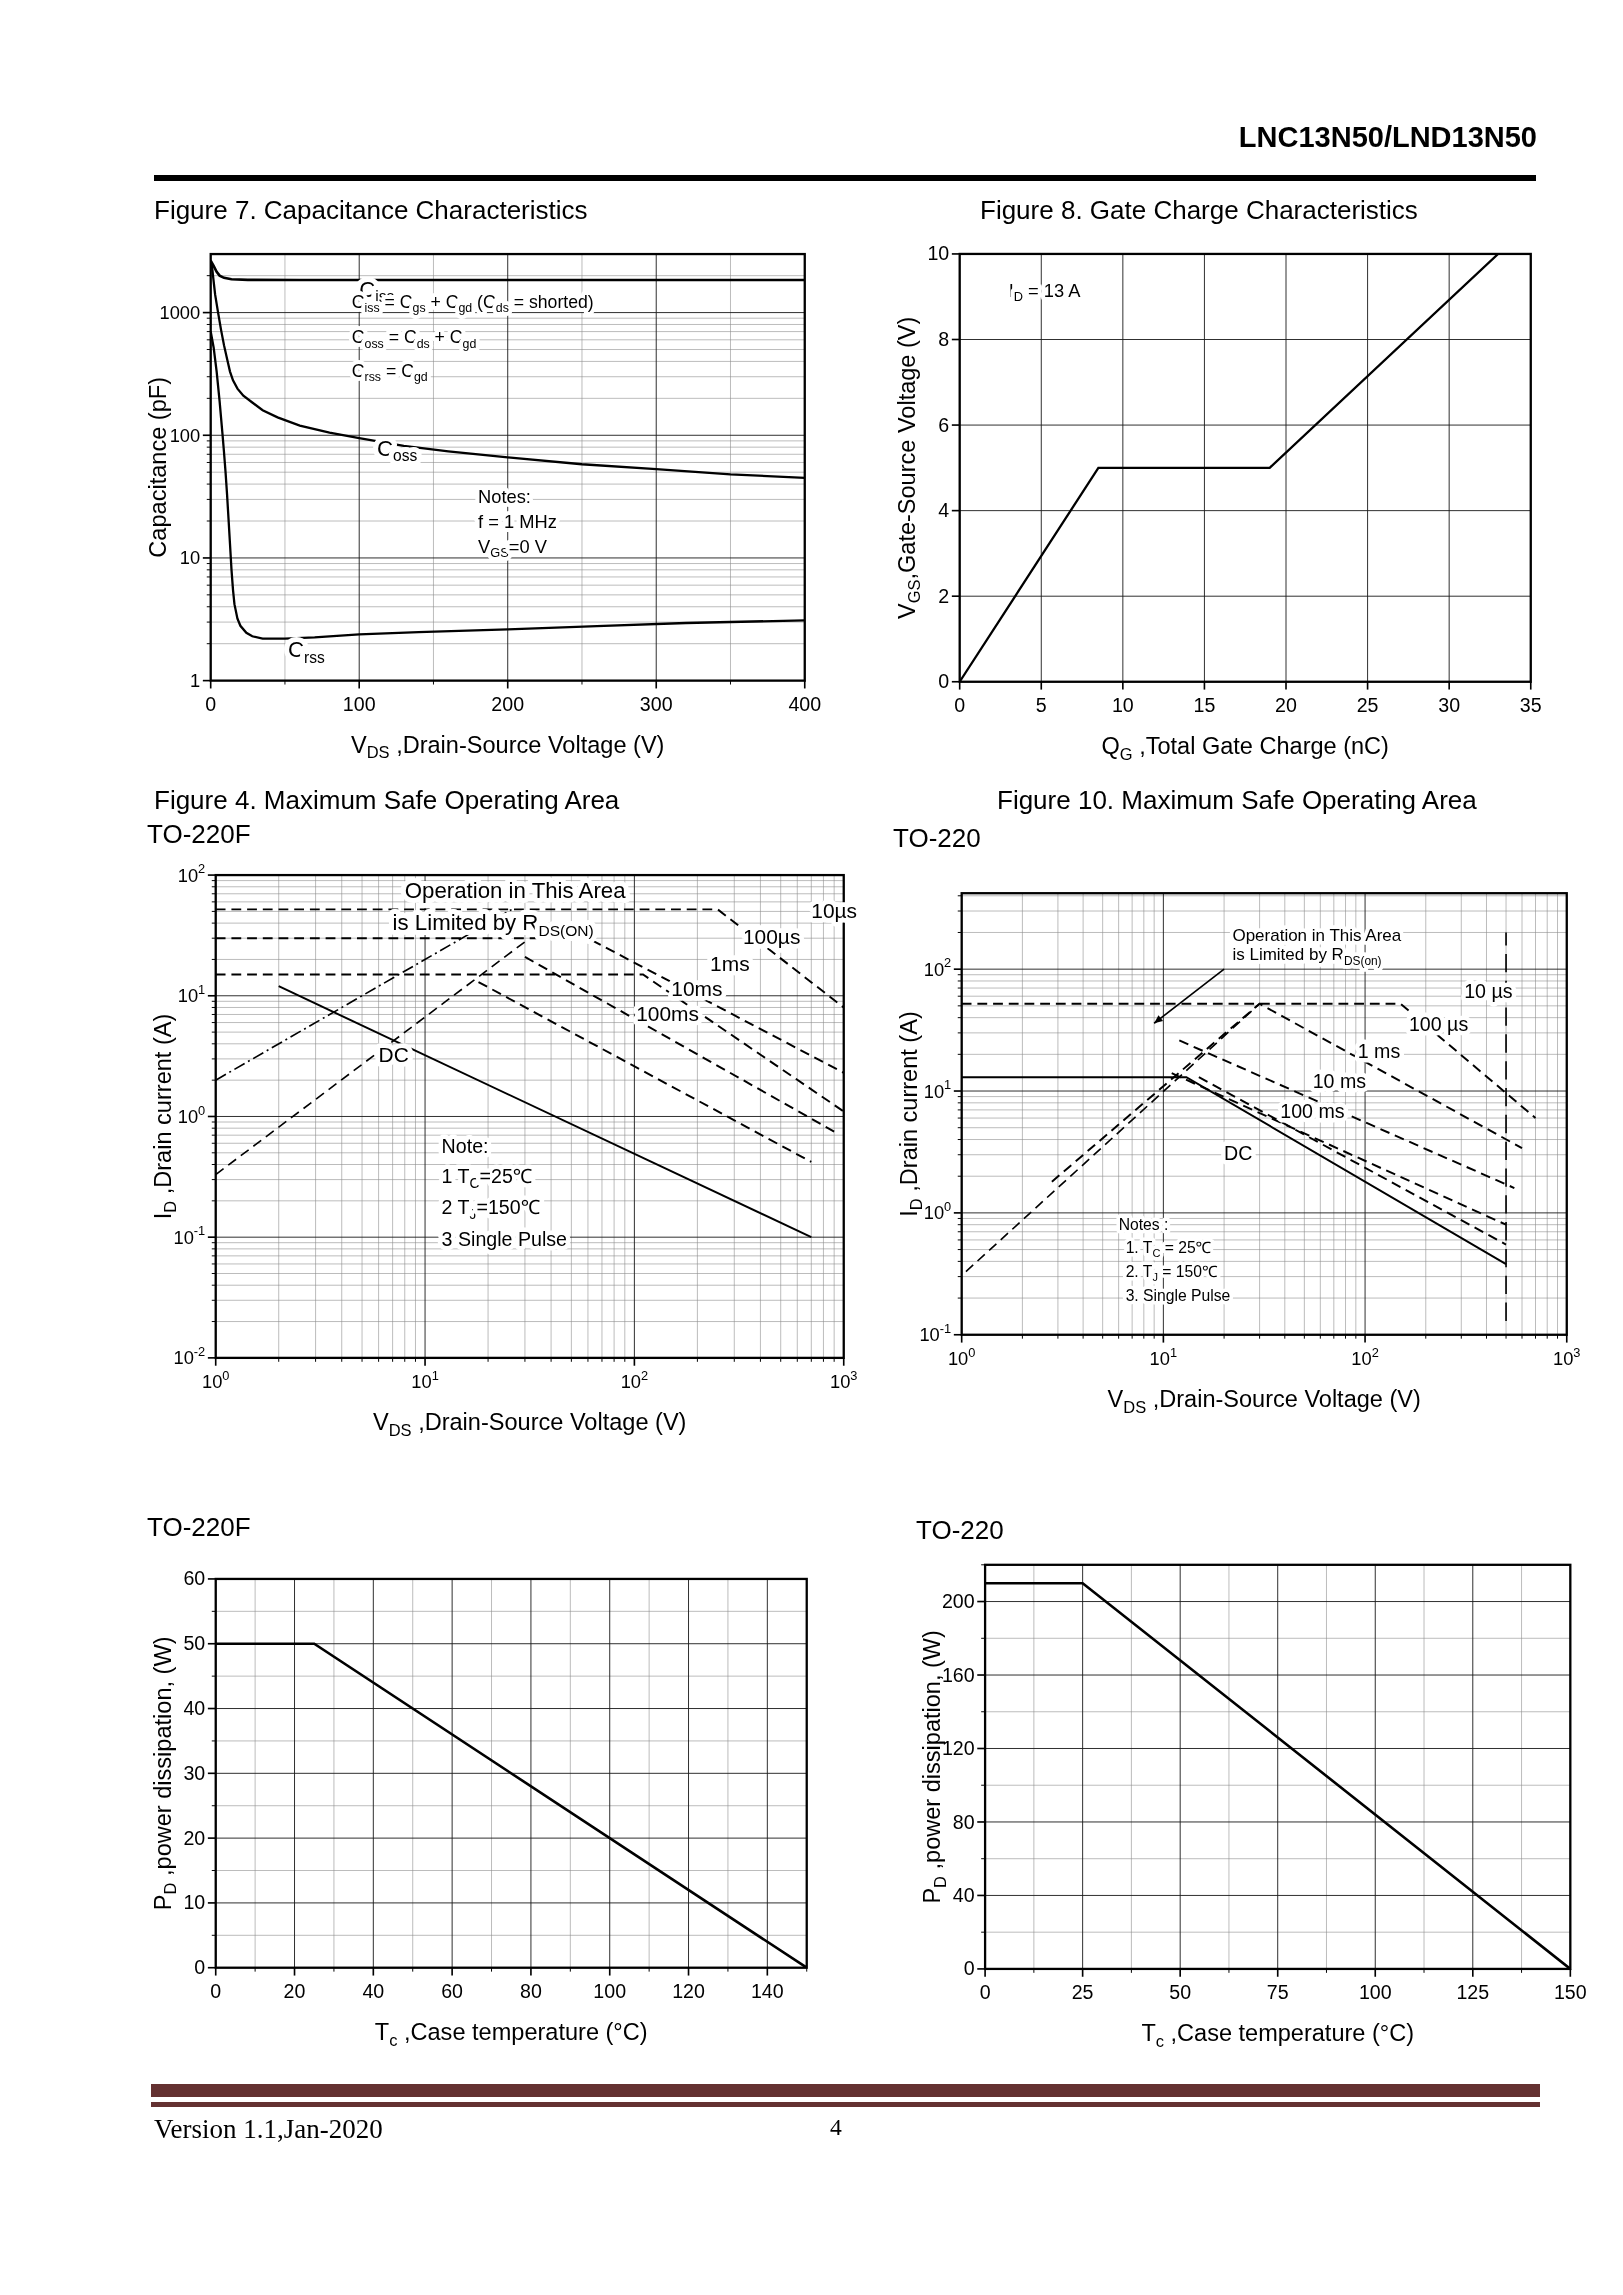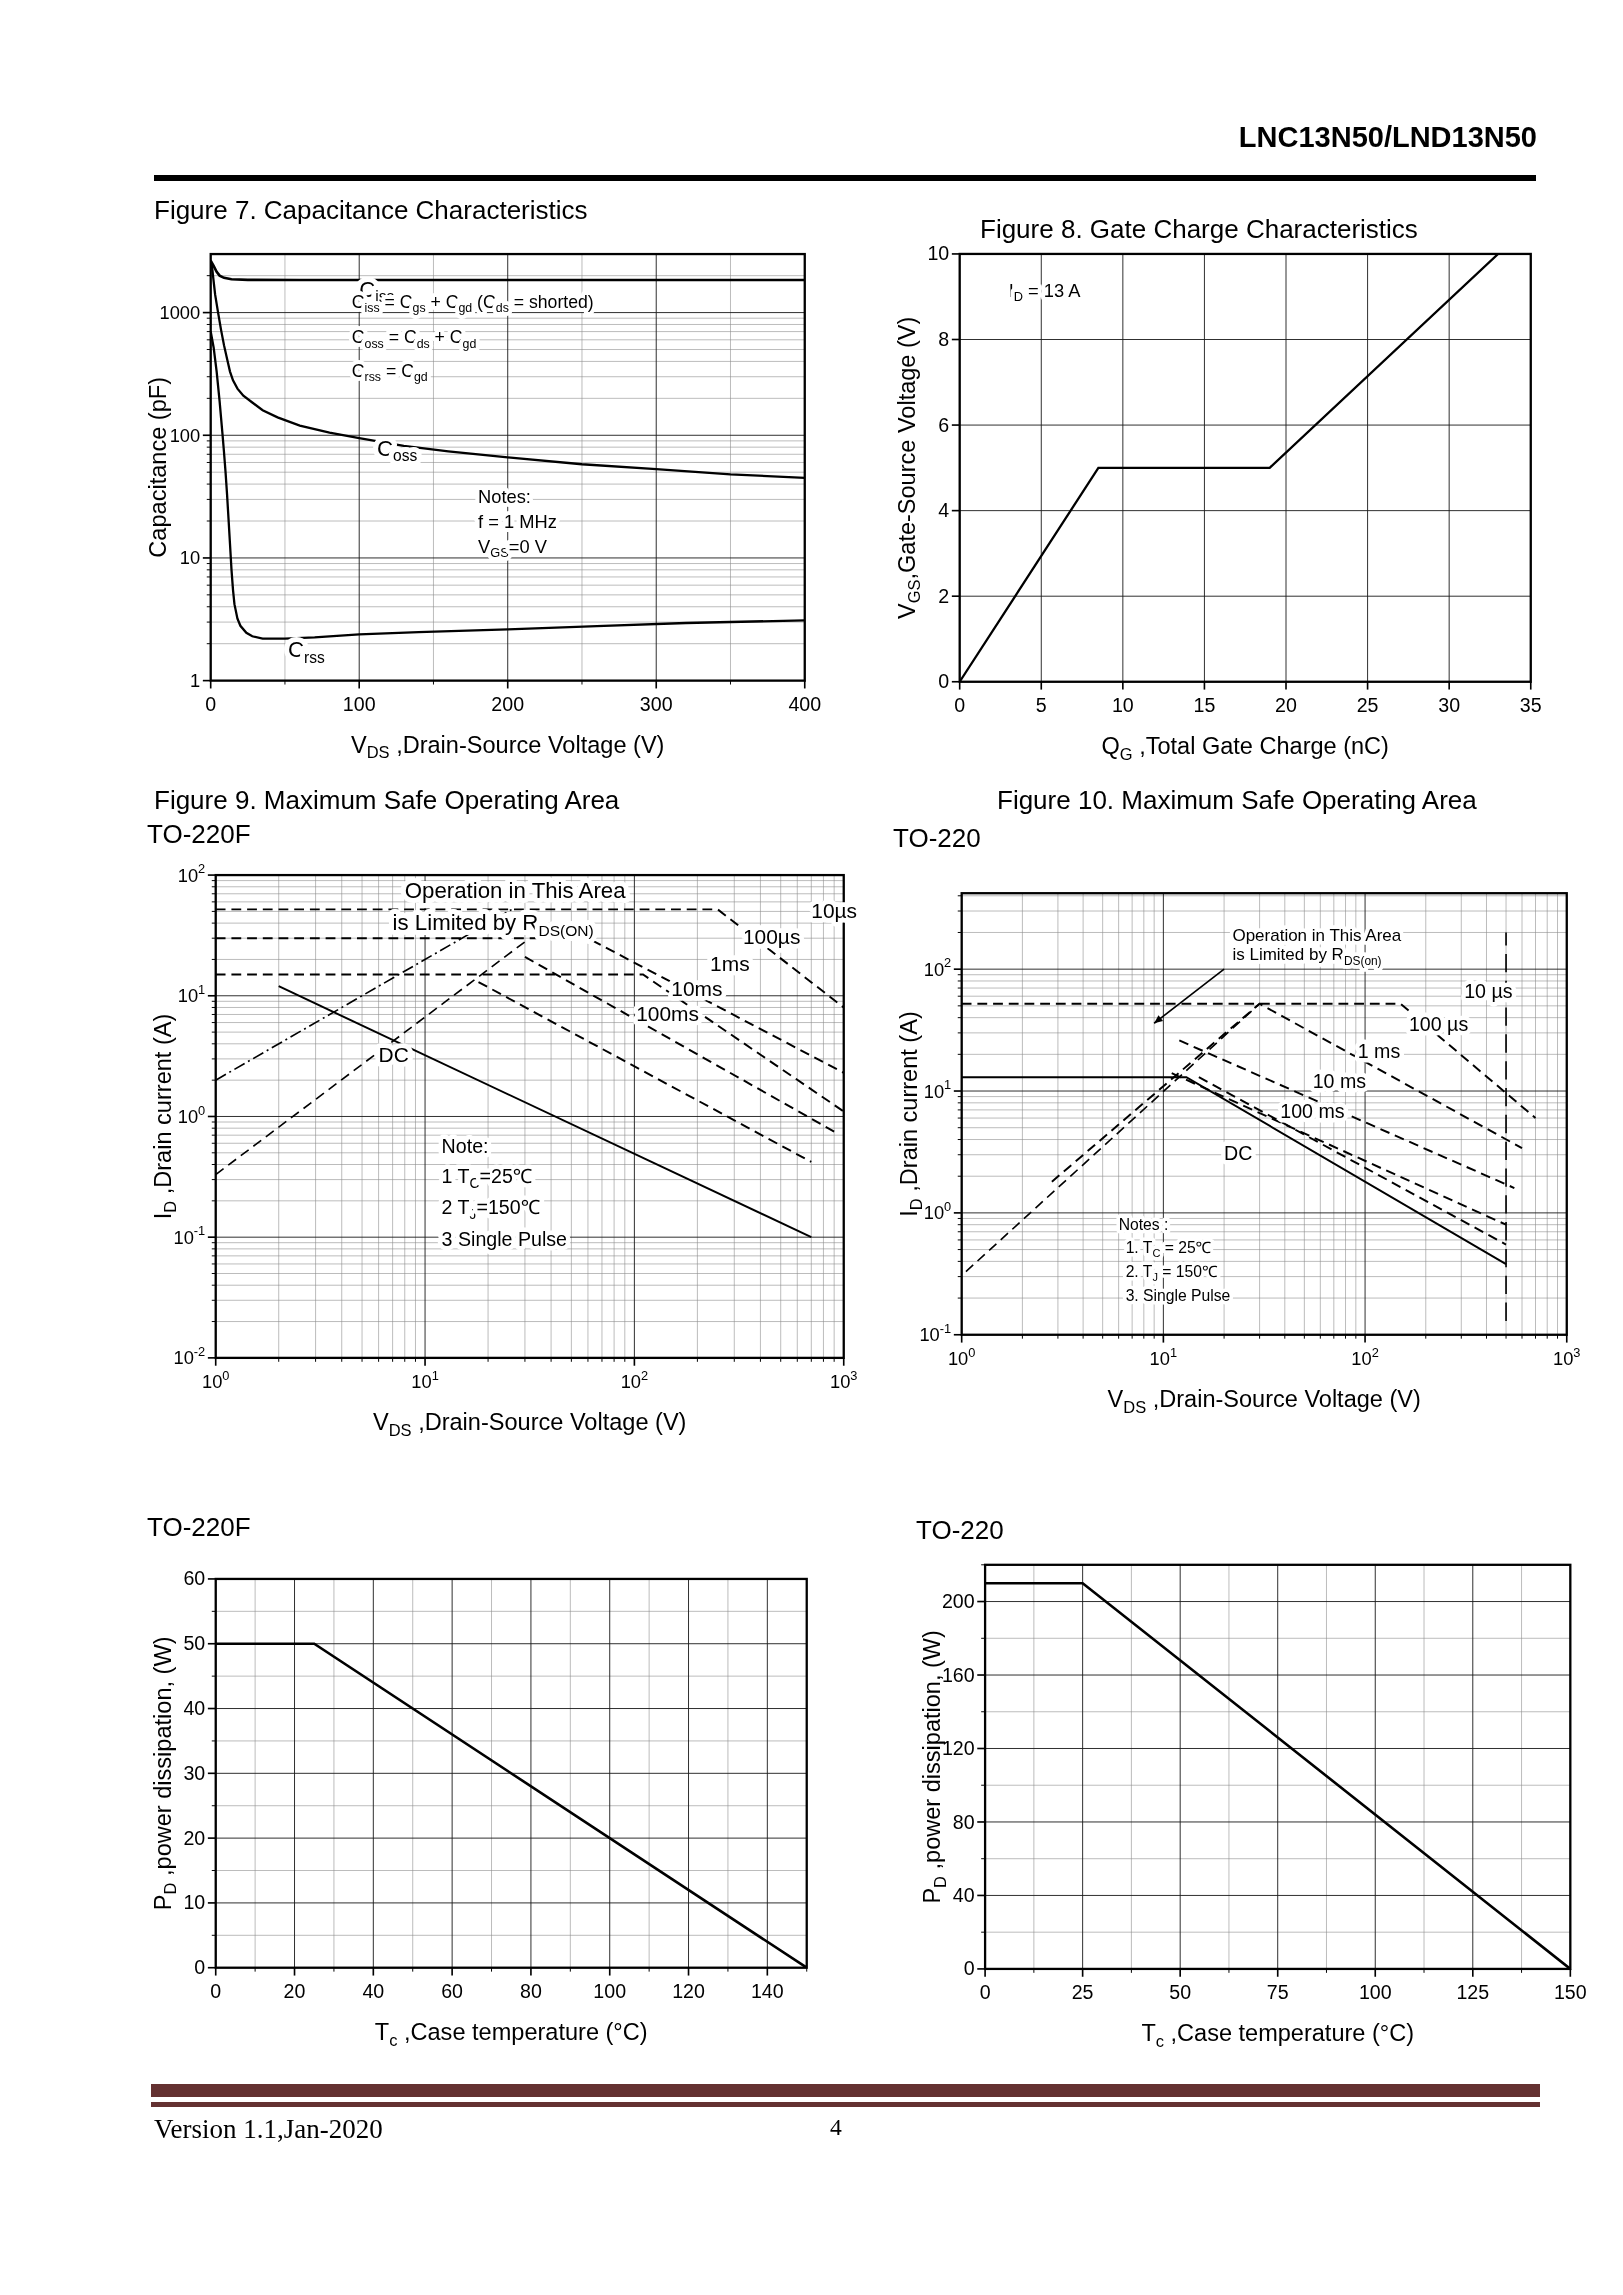--- a/index.html
+++ b/index.html
@@ -19,21 +19,21 @@
 </style>
 </head>
 <body>
 
 <div class="page">
 
   <div class="hdr-title">LNC13N50/LND13N50</div>
   <div class="hdr-rule"></div>
 
   <div class="fig-title" style="left:154px;top:195px;">Figure 7. Capacitance Characteristics</div>
-  <div class="fig-title" style="left:980px;top:195px;margin-top:19px;">Figure 8. Gate Charge Characteristics</div>
+  <div class="fig-title" style="left:980px;top:195px;">Figure 8. Gate Charge Characteristics</div>
   <div class="chart" style="left: 142px; top: 244px; width: 702px; height: 535px;">
       <svg width="702" height="535" viewBox="0 0 1073 817">
         <line x1="218.5" y1="15" x2="218.5" y2="667" stroke="#8d8d8d" stroke-width="0.9"></line>
         <line x1="445.5" y1="15" x2="445.5" y2="667" stroke="#8d8d8d" stroke-width="0.9"></line>
         <line x1="672.5" y1="15" x2="672.5" y2="667" stroke="#8d8d8d" stroke-width="0.9"></line>
         <line x1="899.5" y1="15" x2="899.5" y2="667" stroke="#8d8d8d" stroke-width="0.9"></line>
         <line x1="105" y1="610.5534332009541" x2="1013" y2="610.5534332009541" stroke="#8d8d8d" stroke-width="0.9"></line>
         <line x1="105" y1="577.5343083290604" x2="1013" y2="577.5343083290604" stroke="#8d8d8d" stroke-width="0.9"></line>
         <line x1="105" y1="554.1068664019082" x2="1013" y2="554.1068664019082" stroke="#8d8d8d" stroke-width="0.9"></line>
         <line x1="105" y1="535.9351306893591" x2="1013" y2="535.9351306893591" stroke="#8d8d8d" stroke-width="0.9"></line>
@@ -186,21 +186,21 @@
         <line x1="105" y1="145.79999999999998" x2="93" y2="145.79999999999998" stroke="#000" stroke-width="2.5"></line>
         <text x="89" y="155.79999999999998" font-size="30" text-anchor="end"><tspan dy="0" font-size="30">8</tspan></text>
         <line x1="105" y1="15" x2="93" y2="15" stroke="#000" stroke-width="2.5"></line>
         <text x="89" y="25" font-size="30" text-anchor="end"><tspan dy="0" font-size="30">10</tspan></text>
         <text x="541.5" y="779" font-size="36" text-anchor="middle"><tspan dy="0" font-size="36">Q</tspan><tspan dy="9" font-size="25.2">G</tspan><tspan dy="-9" font-size="36"> ,Total Gate Charge (nC)</tspan></text>
         <text x="0" y="0" font-size="36" text-anchor="middle" transform="translate(36,342) rotate(-90)"><tspan dy="0" font-size="36">V</tspan><tspan dy="9" font-size="25.2">GS</tspan><tspan dy="-9" font-size="36">,Gate-Source  Voltage  (V)</tspan></text>
         <text x="179.82857142857142" y="80.39999999999999" font-size="28" text-anchor="start" stroke="#fff" stroke-width="12.6" paint-order="stroke" stroke-linejoin="round"><tspan dy="0" font-size="28">I</tspan><tspan dy="7" font-size="19.599999999999998">D</tspan><tspan dy="-7" font-size="28"> = 13 A</tspan></text>
       </svg>
     </div>
 
-  <div class="fig-title" style="left:154px;top:785px;">Figure 9. Maximum Safe Operating Area</div>
+  <div class="fig-title" style="left:154px;top:785px;">Figure 4. Maximum Safe Operating Area</div>
   <div class="fig-title" style="left:989px;top:785px;margin-left:8px;">Figure 10. Maximum Safe Operating Area</div>
   <div class="fig-sub" style="left:147px;top:819px;width:736px;">TO-220F</div>
   <div class="fig-sub" style="left:893px;top:823px;width:713px;">TO-220</div>
   <div class="chart" style="left: 147px; top: 862px; width: 736px; height: 594px;">
       <svg width="736" height="594" viewBox="0 0 1125 908">
         <line x1="201.32959861247397" y1="20" x2="201.32959861247397" y2="758" stroke="#8d8d8d" stroke-width="0.9"></line>
         <line x1="257.678801510292" y1="20" x2="257.678801510292" y2="758" stroke="#8d8d8d" stroke-width="0.9"></line>
         <line x1="297.65919722494795" y1="20" x2="297.65919722494795" y2="758" stroke="#8d8d8d" stroke-width="0.9"></line>
         <line x1="328.67040138752606" y1="20" x2="328.67040138752606" y2="758" stroke="#8d8d8d" stroke-width="0.9"></line>
         <line x1="354.008400122766" y1="20" x2="354.008400122766" y2="758" stroke="#8d8d8d" stroke-width="0.9"></line>

